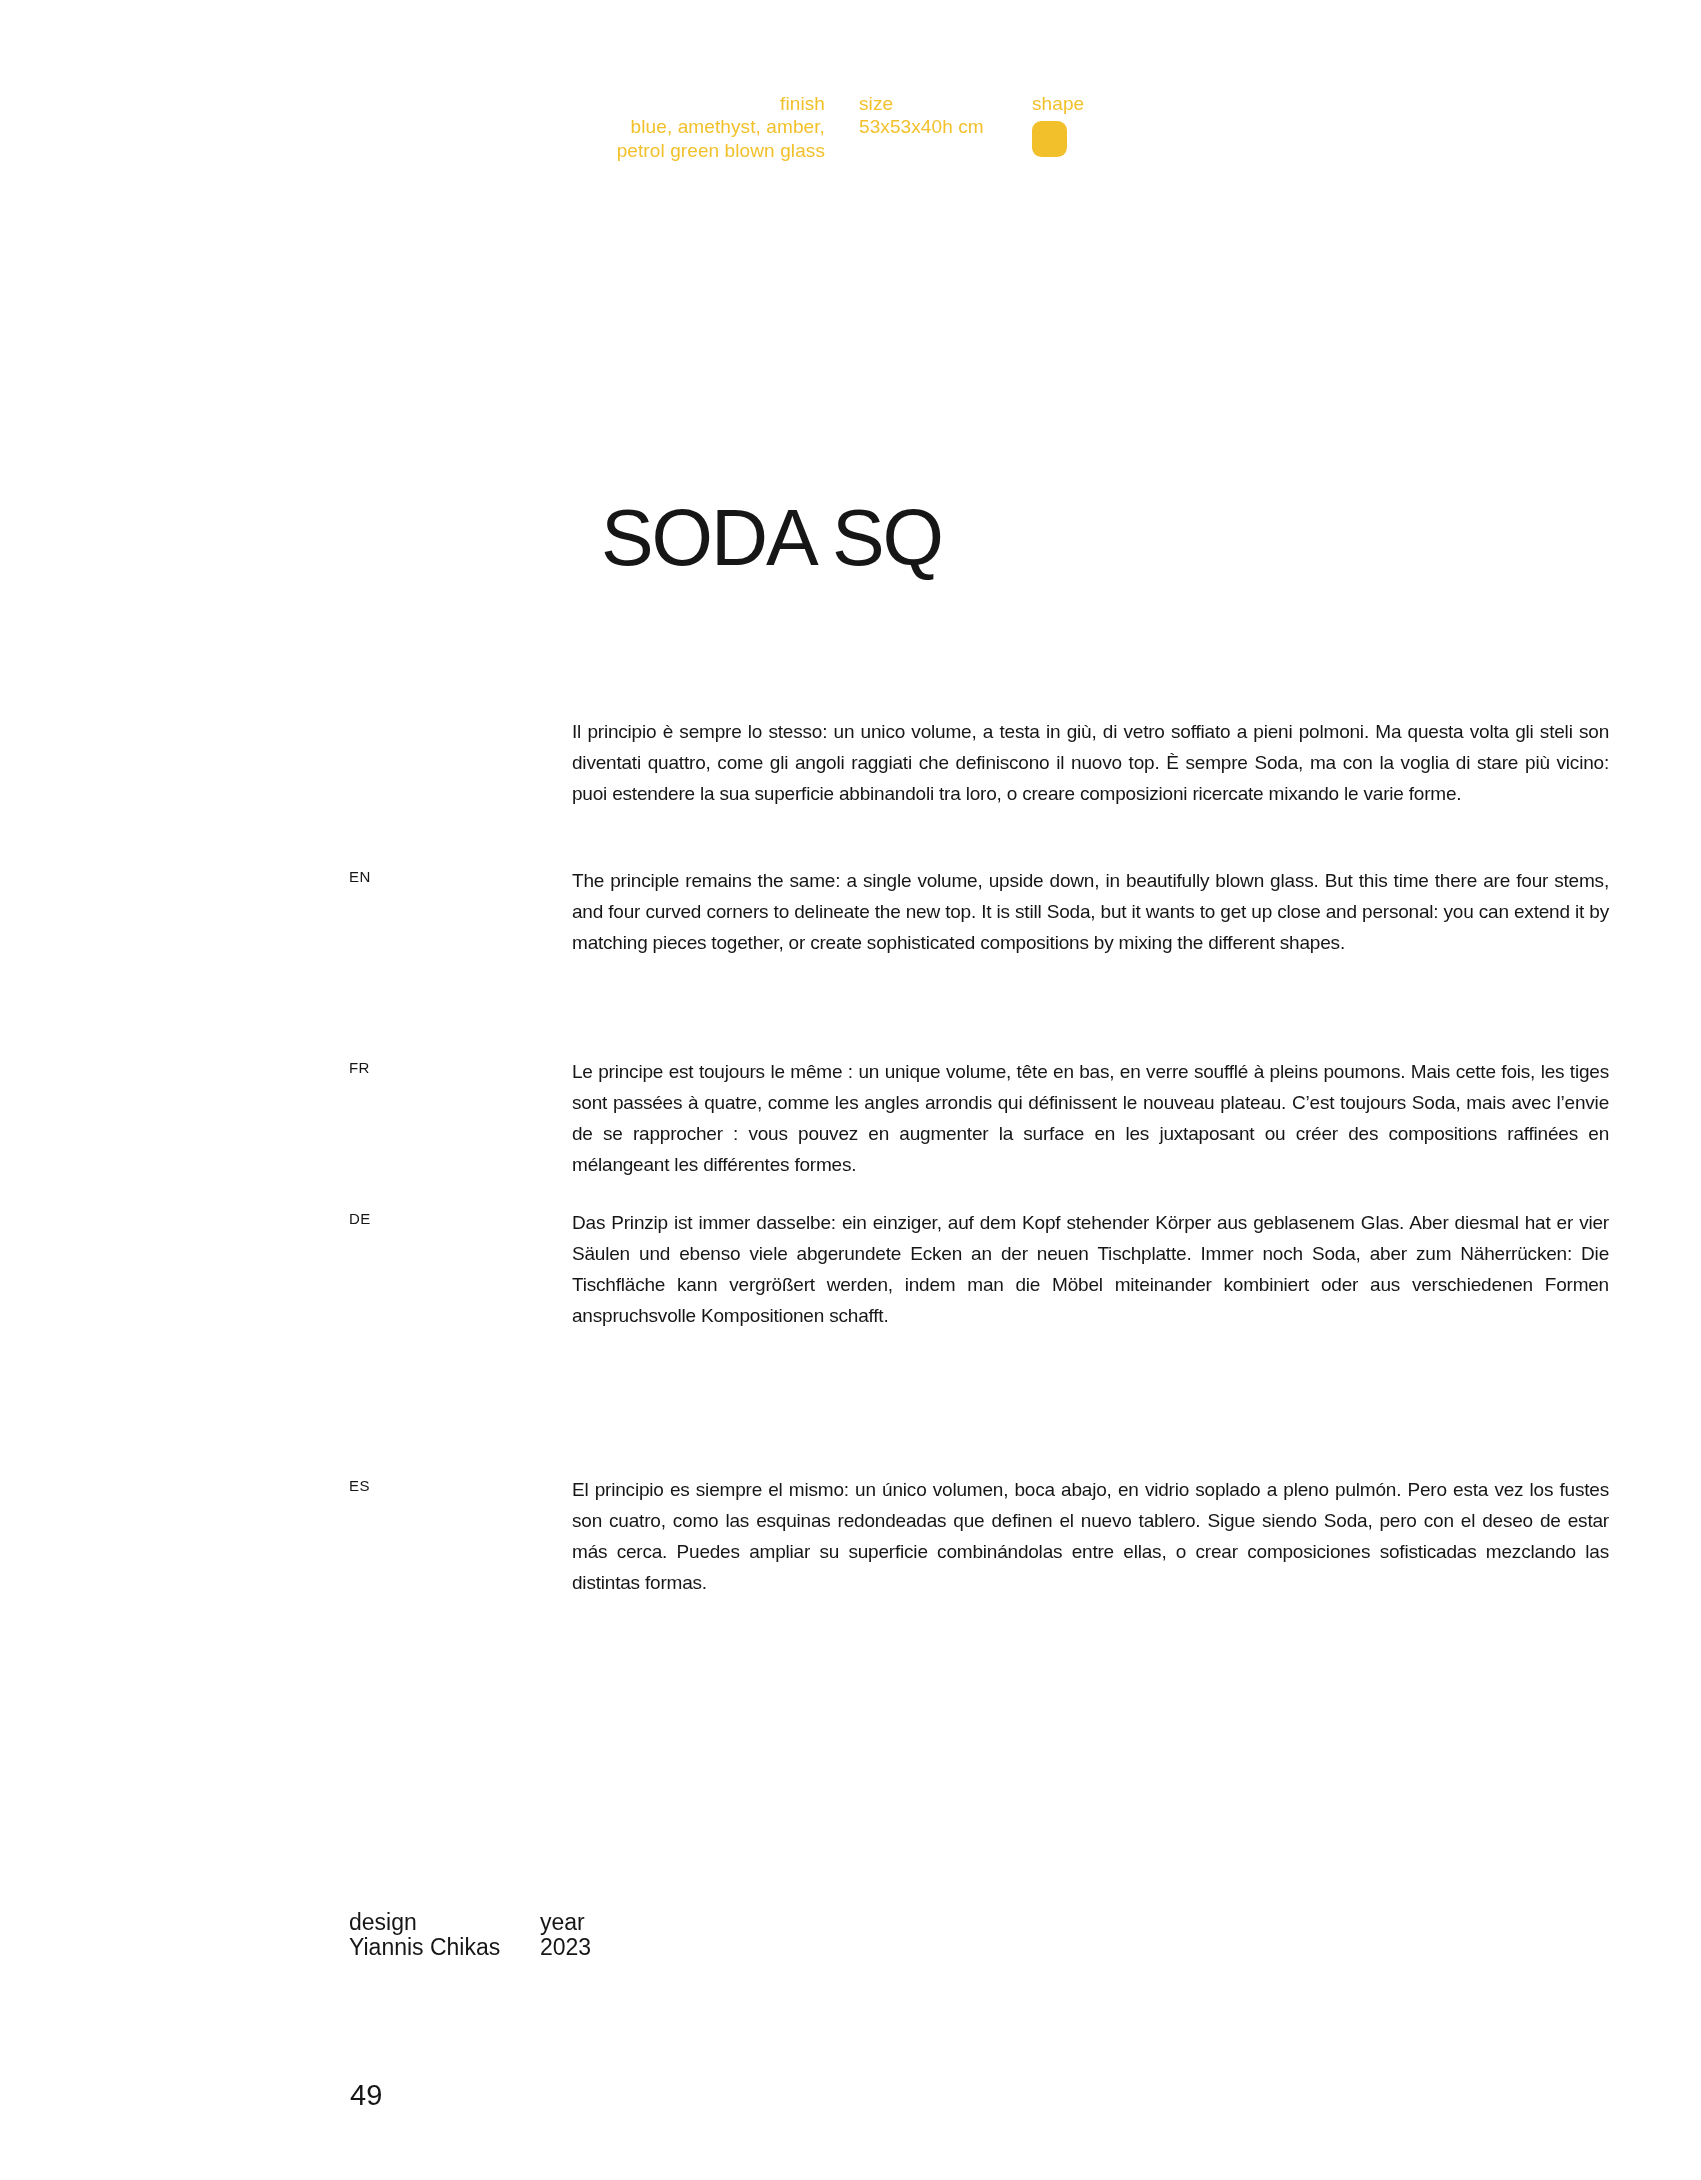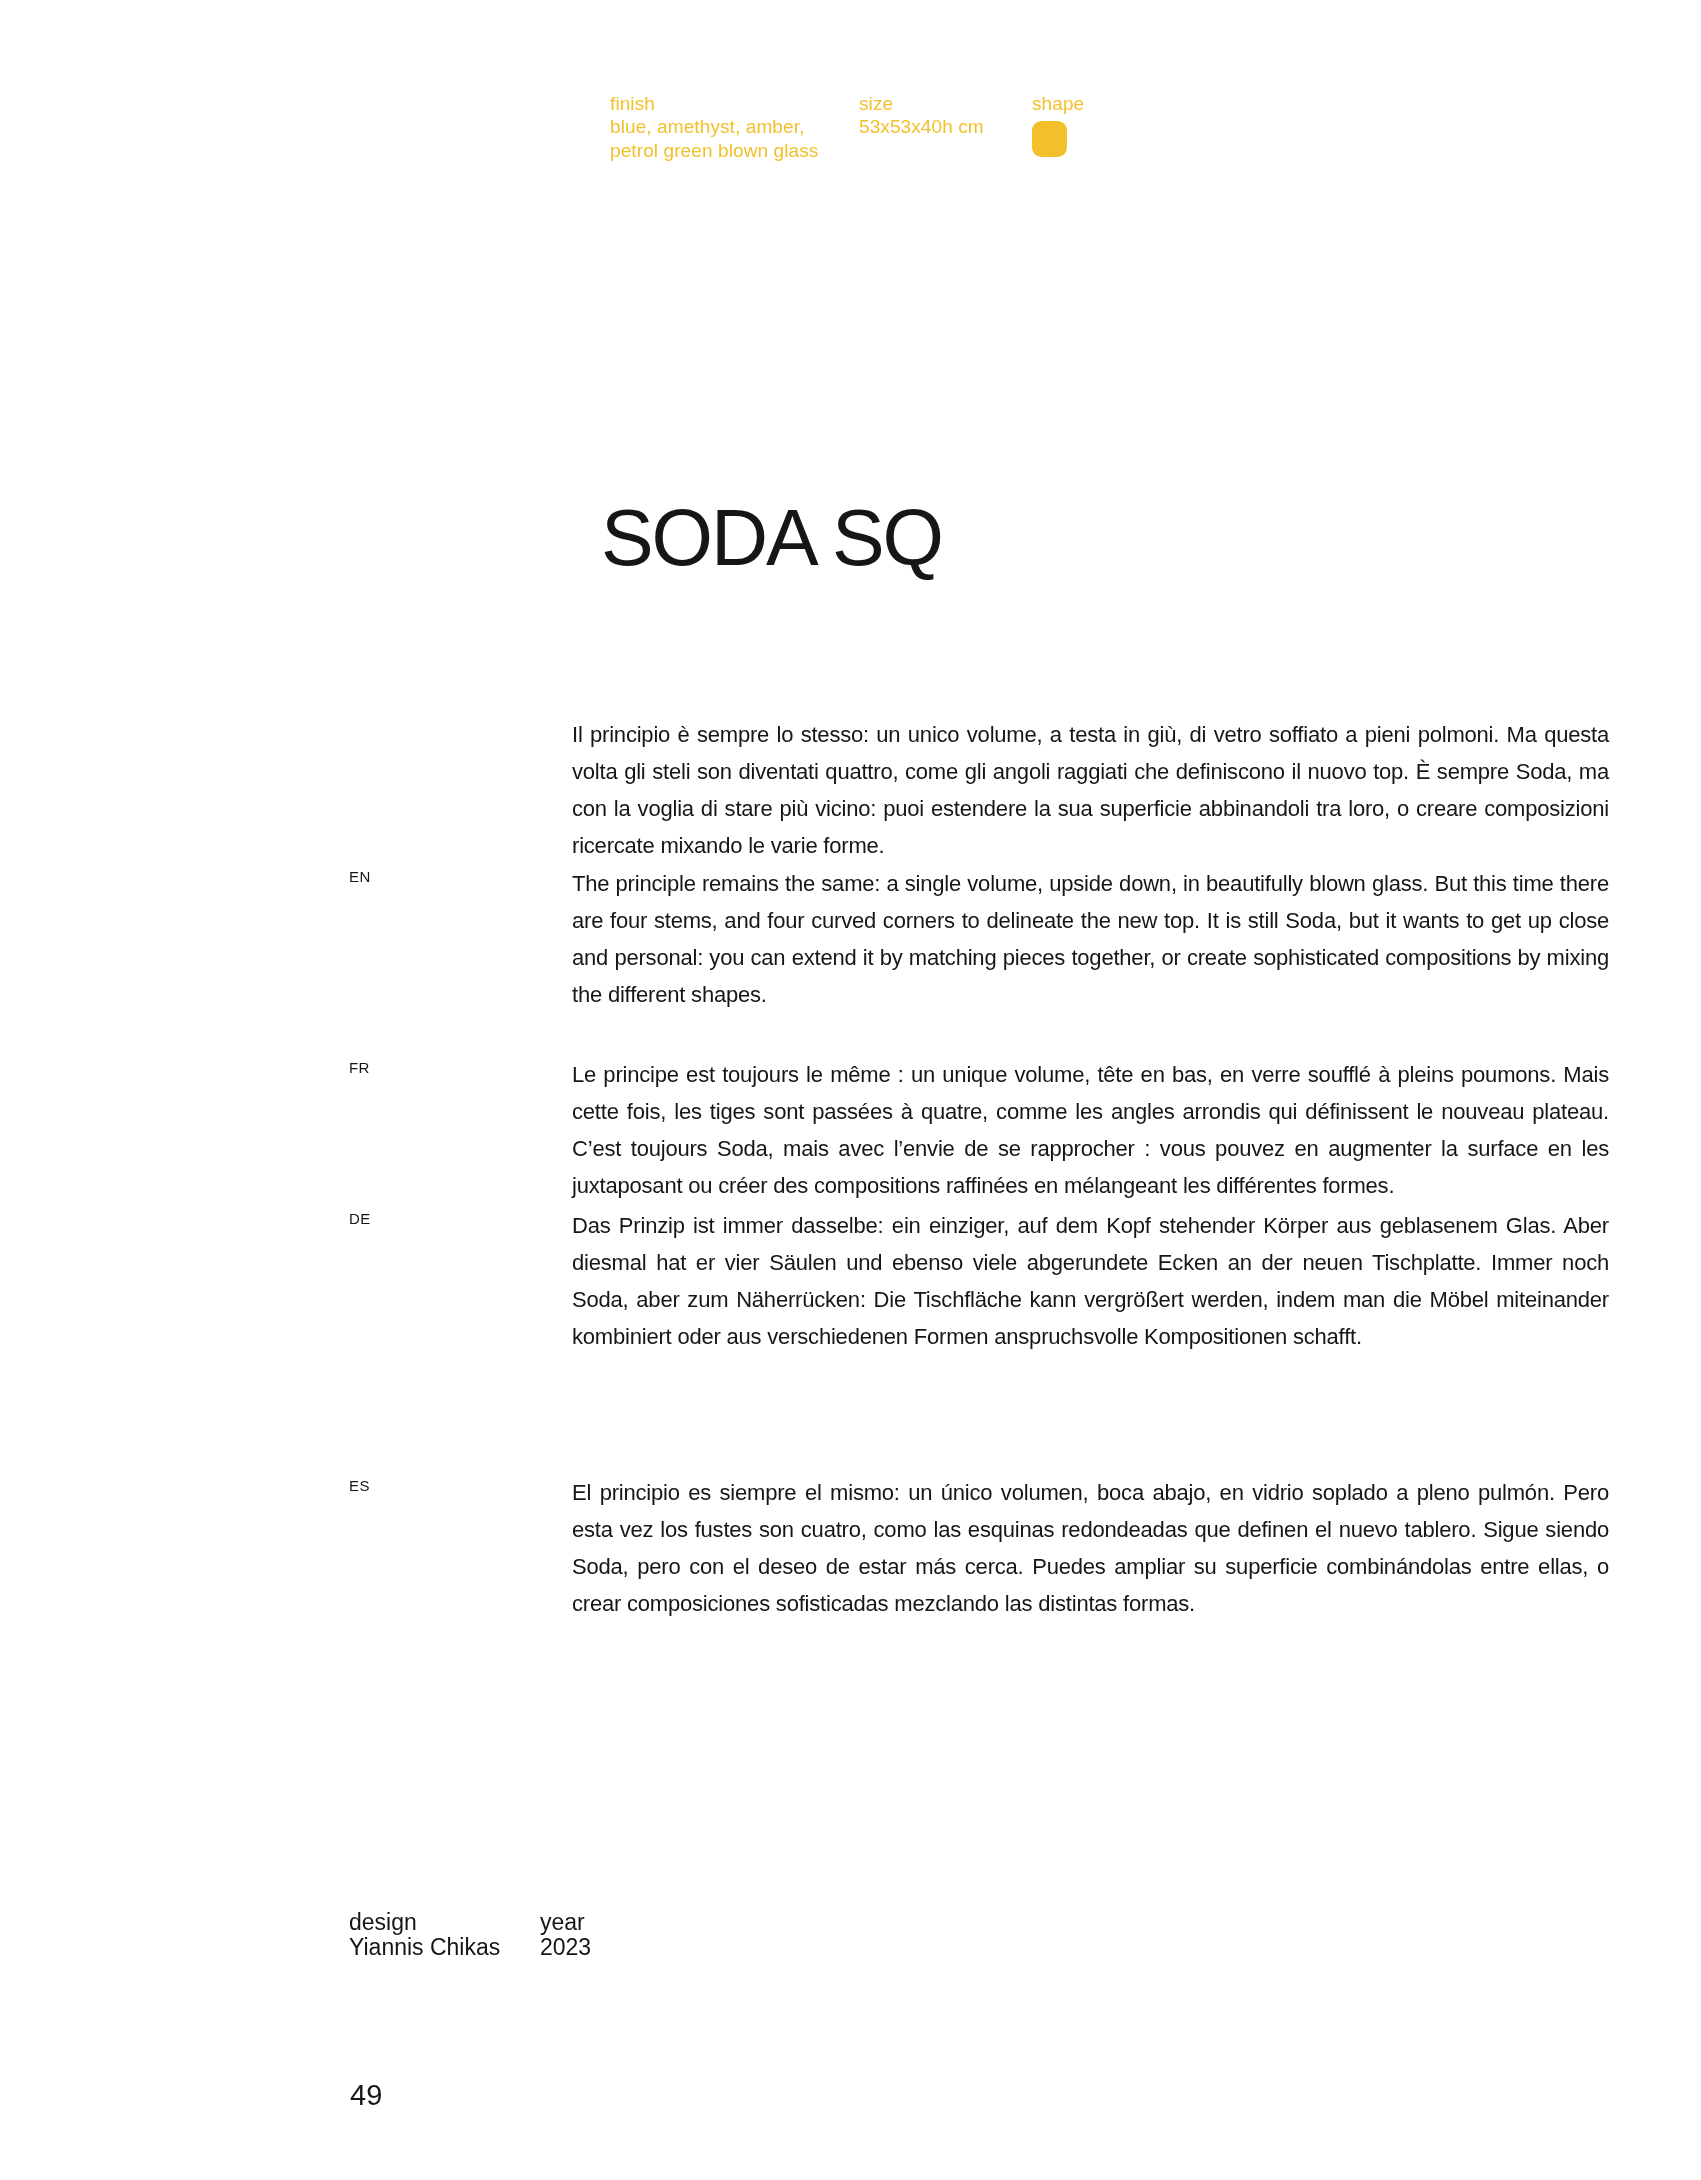--- a/index.html
+++ b/index.html
@@ -17,21 +17,21 @@
   
   .spec {
     position: absolute;
     top: 92px;
     color: var(--accent);
     font-size: 19px;
     line-height: 23.4px;
     letter-spacing: 0.1px;
   }
   .spec .label { margin-bottom: 0; }
-  .spec-finish { left: 610px; width: 215px; }
+  .spec-finish { left: 610px; width: 215px; text-align: right; }
   .spec-size   { left: 859px; width: 204px; }
   .spec-shape  { left: 1032px; width: 102px; }
   .shape-square {
     width: 35px; height: 36px;
     background: var(--accent);
     border-radius: 9.4px;
     margin-top: 5.1px;
   }
 
   
@@ -54,22 +54,22 @@
     left: 349px;
     top: 2.6px;
     font-size: 15px;
     font-weight: 500;
     letter-spacing: 0.4px;
     color: var(--ink);
   }
   .lang-row .para {
     margin-left: 572px;
     width: 1037px;
-    font-size: 22px;
-    line-height: 37px;
+    font-size: 19px;
+    line-height: 31px;
     letter-spacing: -0.2px;
     text-align: justify;
     color: var(--ink);
   }
   .row-it { top: 716px; }
   .row-en { top: 865px; }
   .row-fr { top: 1020px; margin-top: 36px; }
   .row-de { top: 1207px; }
   .row-es { top: 1474px; }
 

